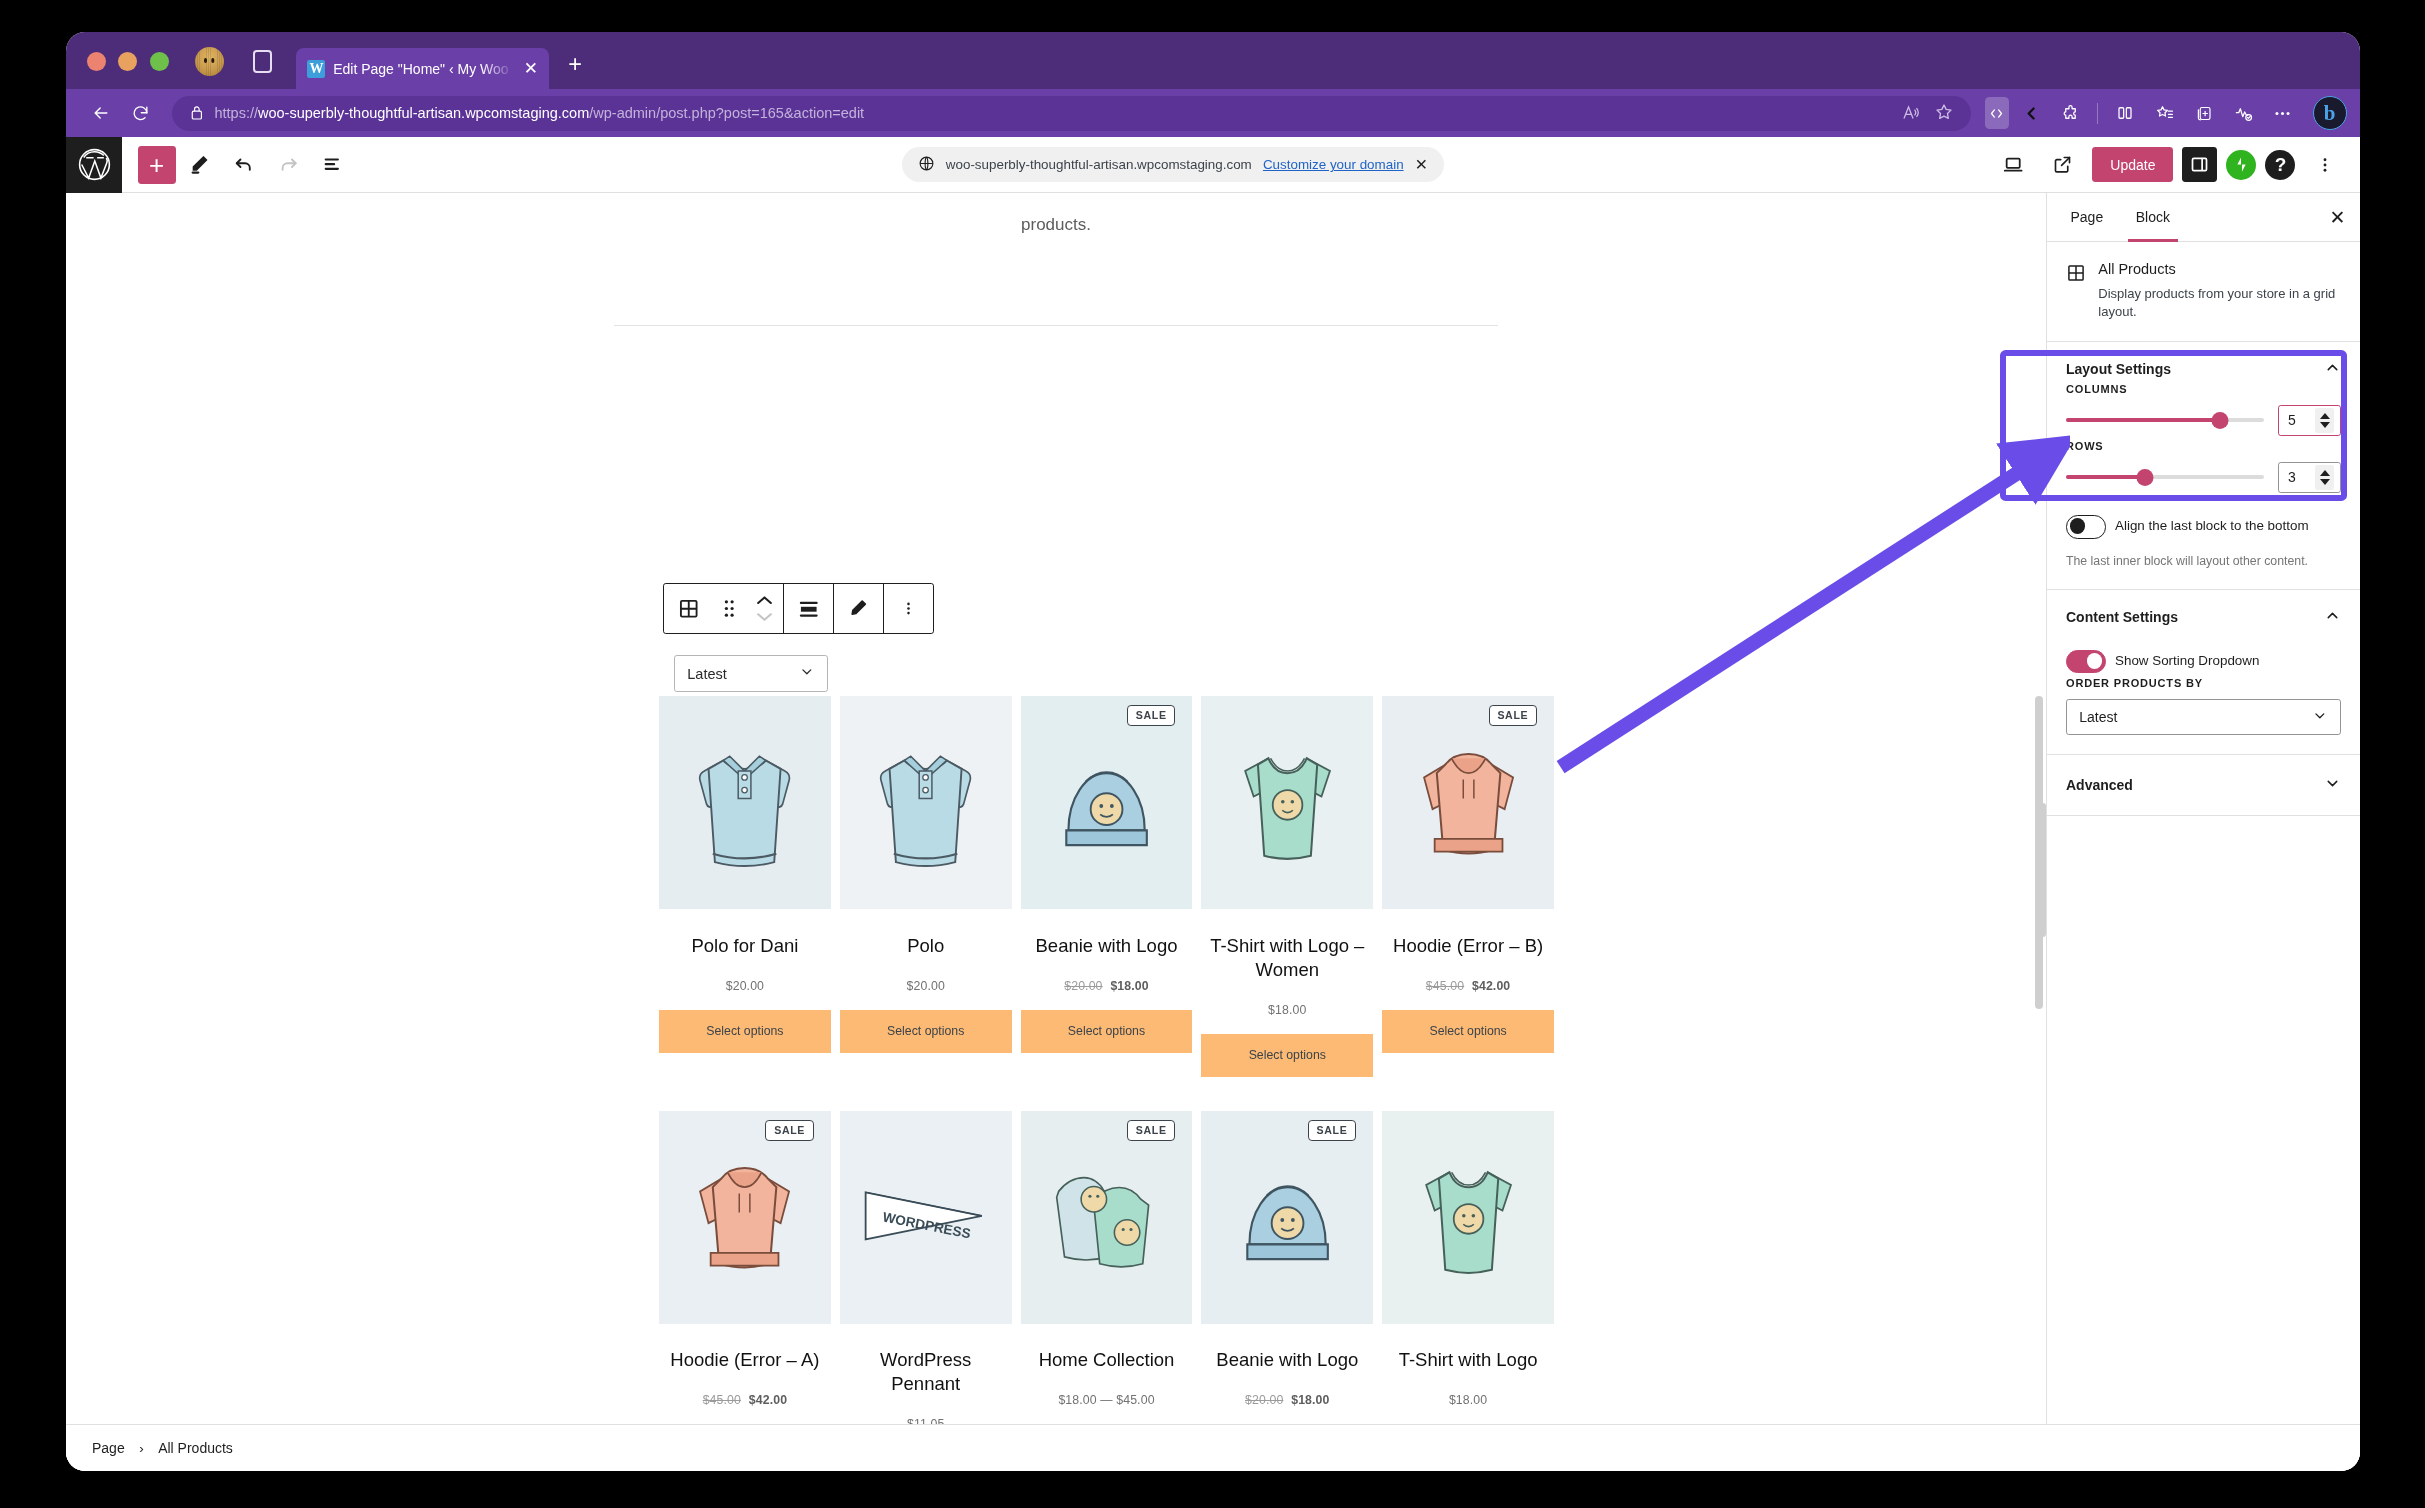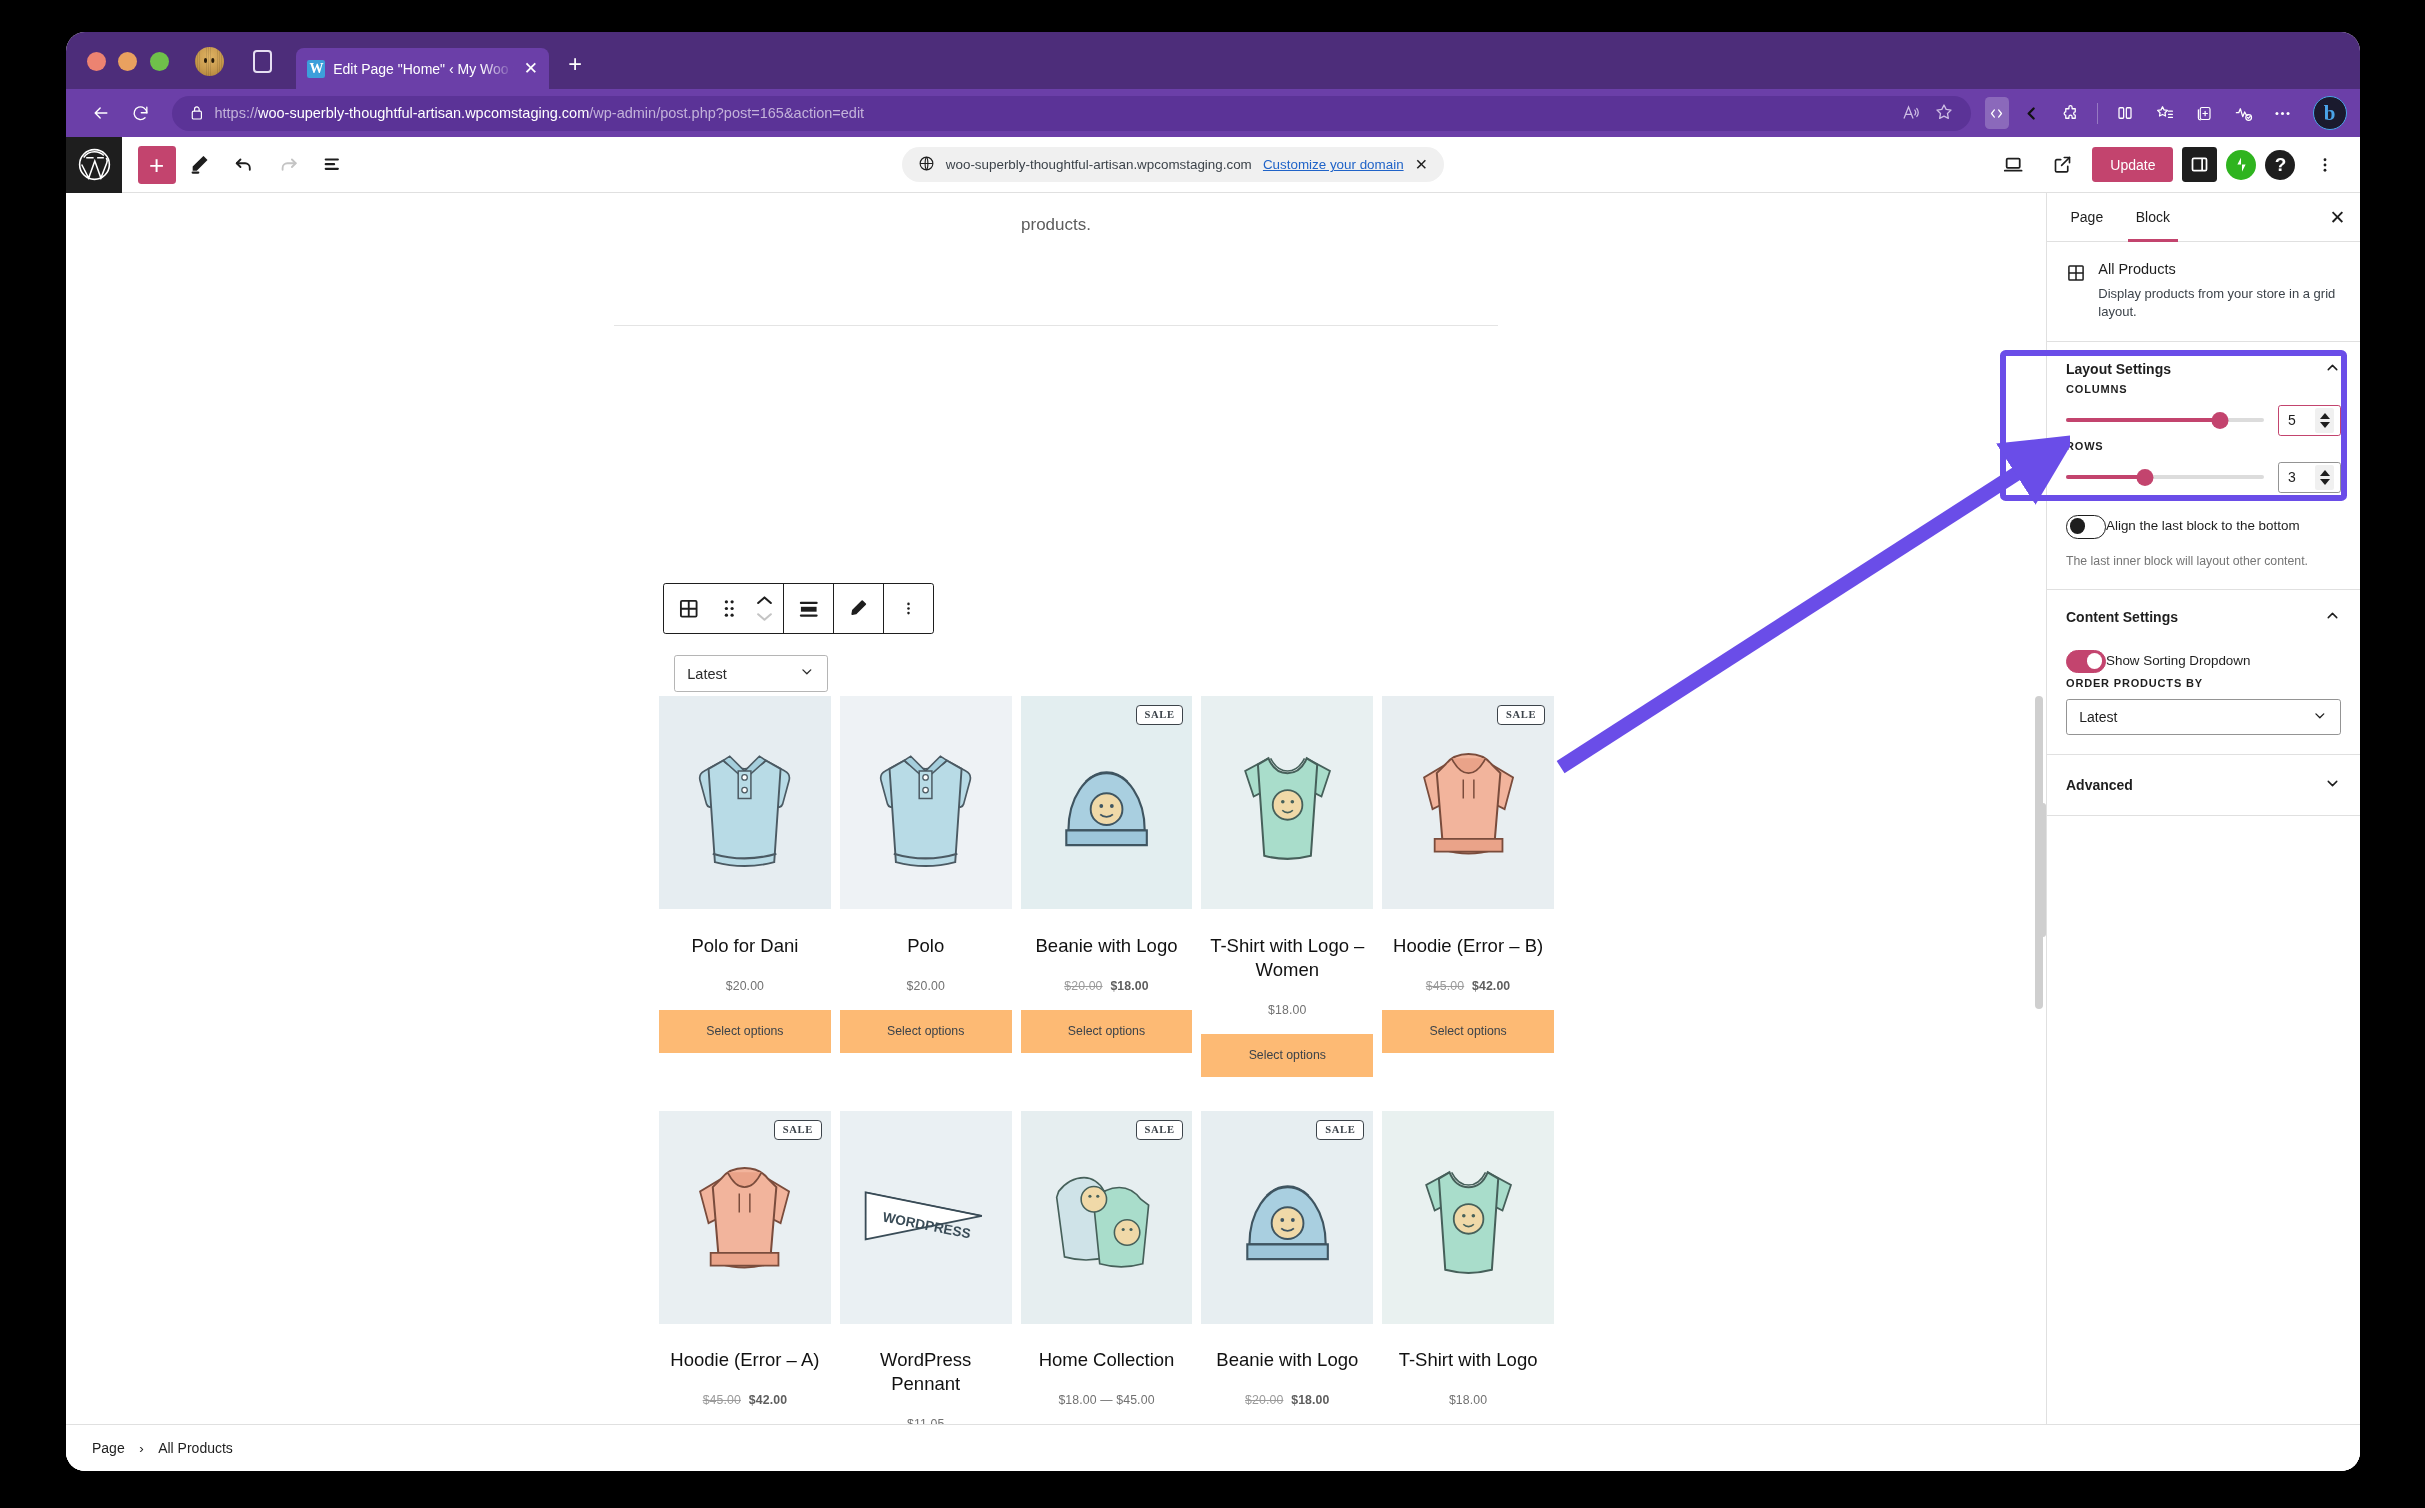--- a/index.html
+++ b/index.html
@@ -283,26 +283,25 @@
   }
   .grid-row { display: grid; grid-template-columns: repeat(5, 1fr); column-gap: 9px; }
   .prod { display: flex; flex-direction: column; align-items: center; }
   .prod-img {
     width: 100%; height: 213px;
     background: #e6edf1;
     position: relative;
     overflow: hidden;
   }
   .badge {
-    position: absolute; right: 9px; top: 9px;
+    position: absolute; right: 17px; top: 9px;
     background: #fff; border: 1.7px solid #3c434a; border-radius: 3.9px;
     font-size: 10.6px; letter-spacing: .06em; color: #3c434a;
     padding: 3.4px 7.8px;
     font-weight: 600;
-    font-family: Liberation Serif, serif;
   }
   .prod-title {
     font-size: 18.5px; color: #111; text-align: center;
     margin-top: 24.6px; line-height: 1.3;
     max-width: 92%;
   }
   .prod-price {
     font-size: 12.3px; color: #717171; text-align: right;
     margin-top: 21px; letter-spacing: .01em;
   }
@@ -377,21 +376,21 @@
     background:#fff;
   }
   .numbox.focus { border: 1.7px solid #c3446e; }
   .spinner {
     width: 19px; height: 24.6px; background:#f0f0f0; border-radius: 2.2px;
     display:flex; flex-direction:column; align-items:center; justify-content:center; gap: 3.4px;
   }
   .tri-up { width:0;height:0;border-left:5px solid transparent;border-right:5px solid transparent;border-bottom:6.2px solid #1e1e1e;}
   .tri-dn { width:0;height:0;border-left:5px solid transparent;border-right:5px solid transparent;border-top:6.2px solid #1e1e1e;}
 
-  .toggle-row { display: flex; align-items: flex-start; gap: 0; margin-top: 22.4px; }
+  .toggle-row { display: flex; align-items: flex-start; gap: 9px; margin-top: 22.4px; }
   .toggle {
     width: 40px; height: 23.5px; border-radius: 11.7px; flex:none;
     border: 1.7px solid #1e1e1e; background:#fff; position: relative;
   }
   .toggle .dot { position:absolute; width:15.7px; height:15.7px; border-radius:50%; background:#1e1e1e; top: 2.2px; left: 2.8px;}
   .toggle.on { background:#c3446e; border-color:#c3446e; }
   .toggle.on .dot { background:#fff; left: auto; right: 2.8px; }
   .toggle-label { font-size: 13.4px; color:#1e1e1e; line-height: 1.35; padding-top: 2.2px;}
   .help-text { font-size: 12.3px; color: #757575; line-height: 1.4; margin-top: 14.5px; }
 

